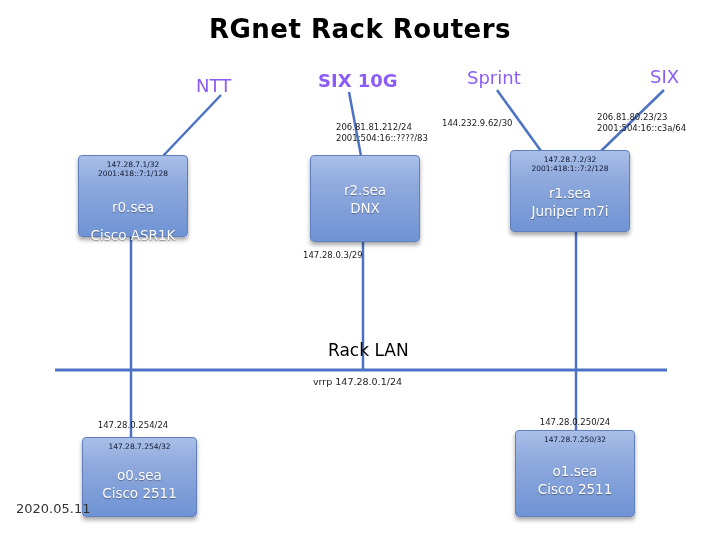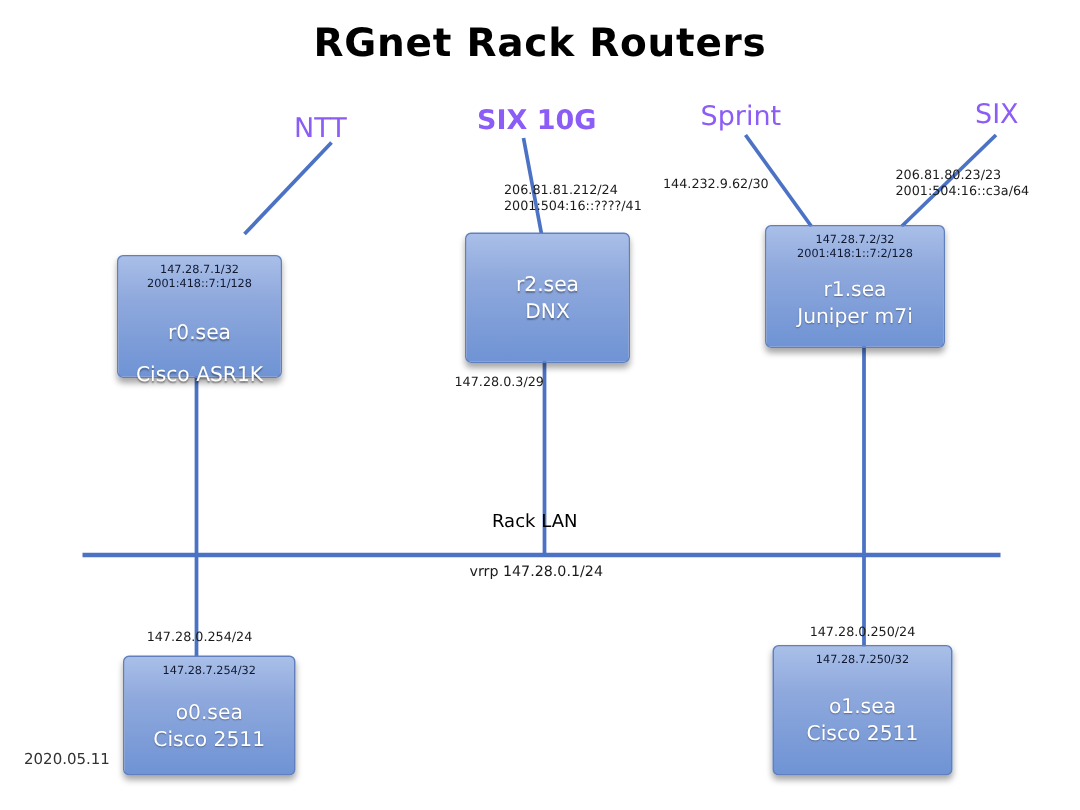--- a/index.html
+++ b/index.html
@@ -28,23 +28,23 @@
   .router-box .loopback{
     font-size:7.5px;line-height:9px;color:#101830;white-space:pre-line;
     margin-top:4px;
   }
   .router-box .spacer{flex:1;}
   .router-box .rname,.router-box .rmodel{
     font-size:13.5px;line-height:18px;color:#ffffff;
     text-shadow:0 1px 1px rgba(0,0,0,0.35);
   }
   .router-box.centered{justify-content:center;}
-  #lan-label{font-size:12px;color:#000;}
+  #lan-label{font-size:17px;color:#000;}
   #vrrp-label{font-size:9.5px;color:#1a1a1a;}
-  #date-label{font-size:10px;color:#333;}
+  #date-label{font-size:13px;color:#333;}
   #wires{position:absolute;left:0;top:0;z-index:0;}
   .layer{z-index:1;}
 </style>
 </head>
 <body>
 
 <div id="canvas">
 
   <svg id="wires" width="720" height="540" viewBox="0 0 720 540">
 
@@ -61,26 +61,26 @@
   </svg>
 
   <div id="title" class="abs layer">RGnet Rack Routers</div>
 
   <div class="abs layer uplink-label" style="left:196px;top:75px;">NTT</div>
   <div class="abs layer uplink-label" style="left:318px;top:70px;font-weight:bold;">SIX 10G</div>
   <div class="abs layer uplink-label" style="left:467px;top:67px;">Sprint</div>
   <div class="abs layer uplink-label" style="left:650px;top:66px;">SIX</div>
 
   <div class="abs layer annot" style="left:336px;top:122px;">206.81.81.212/24
-2001:504:16::????/41</div>
+2001:504:16::????/83</div>
   <div class="abs layer annot" style="left:442px;top:118px;">144.232.9.62/30</div>
   <div class="abs layer annot" style="left:597px;top:112px;">206.81.80.23/23
 2001:504:16::c3a/64</div>
 
-  <div class="abs layer router-box" style="left:78px;top:170px;width:108px;height:80px;gap:10px;">
+  <div class="abs layer router-box" style="left:78px;top:155px;width:108px;height:80px;gap:10px;">
     <div class="loopback">147.28.7.1/32
 2001:418::7:1/128</div>
     <div class="spacer"></div>
     <div class="rname">r0.sea</div>
     <div class="rmodel">Cisco ASR1K</div>
     <div class="spacer"></div>
   </div>
 
   <div class="abs layer router-box centered" style="left:310px;top:155px;width:108px;height:85px;">
     <div class="rname">r2.sea</div>

